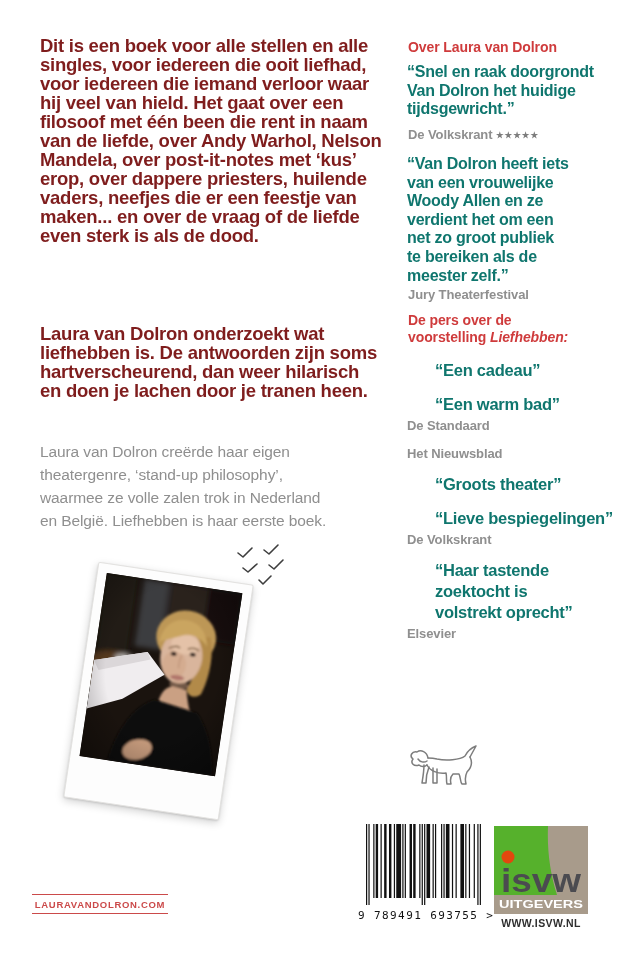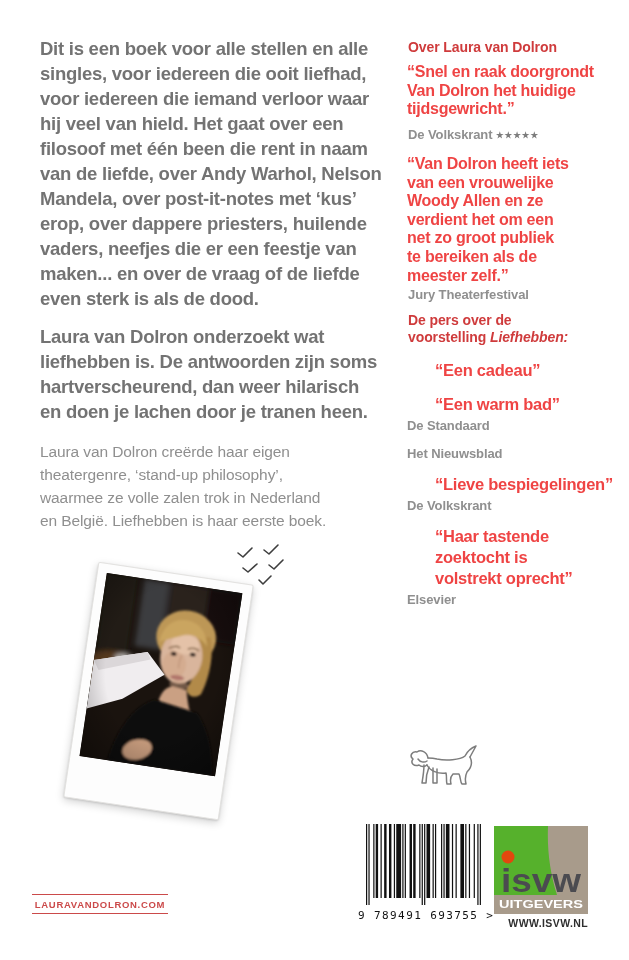--- a/index.html
+++ b/index.html
@@ -3,30 +3,30 @@
 <meta charset="utf-8">
 <style>
   html,body{margin:0;padding:0;background:#ffffff;}
   #cover{
     position:relative;width:629px;height:960px;background:#ffffff;overflow:hidden;
     font-family:"Liberation Sans",sans-serif;color:#1d1d1b;
   }
   .abs{position:absolute;}
   
   .body-text{
-    font-weight:700;font-size:18.5px;line-height:25px;letter-spacing:-0.25px;
-    color:#737373;white-space:pre;
+    font-weight:700;font-size:18.5px;line-height:19px;letter-spacing:-0.25px;
+    color:#7f1d1d;white-space:pre;
   }
   .bio-text{
     font-weight:400;font-size:15.5px;line-height:23px;letter-spacing:-0.1px;
     color:#8f8f8f;white-space:pre;
   }
   
   .red-heading{font-weight:700;font-size:14px;line-height:16.5px;color:#cf3b3c;letter-spacing:-0.1px;white-space:pre;}
-  .quote{font-weight:700;font-size:16px;line-height:18.6px;letter-spacing:-0.25px;color:#ef4444;white-space:pre;}
+  .quote{font-weight:700;font-size:16px;line-height:18.6px;letter-spacing:-0.25px;color:#0f766e;white-space:pre;}
   .source{font-weight:700;font-size:13px;line-height:15px;color:#8f8f8f;letter-spacing:-0.1px;}
   .stars{font-size:8.5px;letter-spacing:1px;color:#7d7d7d;vertical-align:1px;}
   .press-item{margin-bottom:13px;}
   .press-item .quote{font-size:16.5px;line-height:21px;margin-bottom:3px;margin-left:28px;}
   
   .polaroid{
     left:80px;top:572px;width:137px;height:185px;
     background:#fdfdfd;border:1px solid #e3e2e0;border-radius:2px;
     padding:9px 9px 42px 9px;
     transform:rotate(8.5deg);
@@ -40,21 +40,21 @@
     padding:4px 0 3px 0;text-align:center;
     font-size:9.5px;font-weight:700;letter-spacing:0.7px;color:#cb4a4a;
   }
   
   .barcode-wrap{left:356px;top:823px;width:140px;}
   .barcode-digits{
     font-family:"DejaVu Sans Mono",monospace;font-size:11px;letter-spacing:1.4px;
     color:#111;margin-top:-2px;padding-left:2px;white-space:pre;
   }
   .isvw-site{
-    left:494px;top:917px;width:94px;text-align:right;
+    left:494px;top:917px;width:94px;text-align:center;
     font-size:10.5px;font-weight:600;letter-spacing:0.4px;color:#2e2e2e;
   }
 </style>
 </head>
 <body>
 
 <div id="cover">
 
   <div class="abs body-text" style="left:40px;top:36px;">Dit is een boek voor alle stellen en alle
 singles, voor iedereen die ooit liefhad,
@@ -165,20 +165,21 @@
       <div class="quote">“Een cadeau”</div>
     </div>
     <div class="press-item">
       <div class="quote">“Een warm bad”</div>
       <div class="source">De Standaard</div>
     </div>
     <div class="press-item">
       <div class="source">Het Nieuwsblad</div>
     </div>
     <div class="press-item">
+      <div class="quote">“Groots theater”</div>
     </div>
     <div class="press-item">
       <div class="quote">“Lieve bespiegelingen”</div>
       <div class="source">De Volkskrant</div>
     </div>
     <div class="press-item">
       <div class="quote">“Haar tastende
 zoektocht is
 volstrekt oprecht”</div>
       <div class="source">Elsevier</div>

